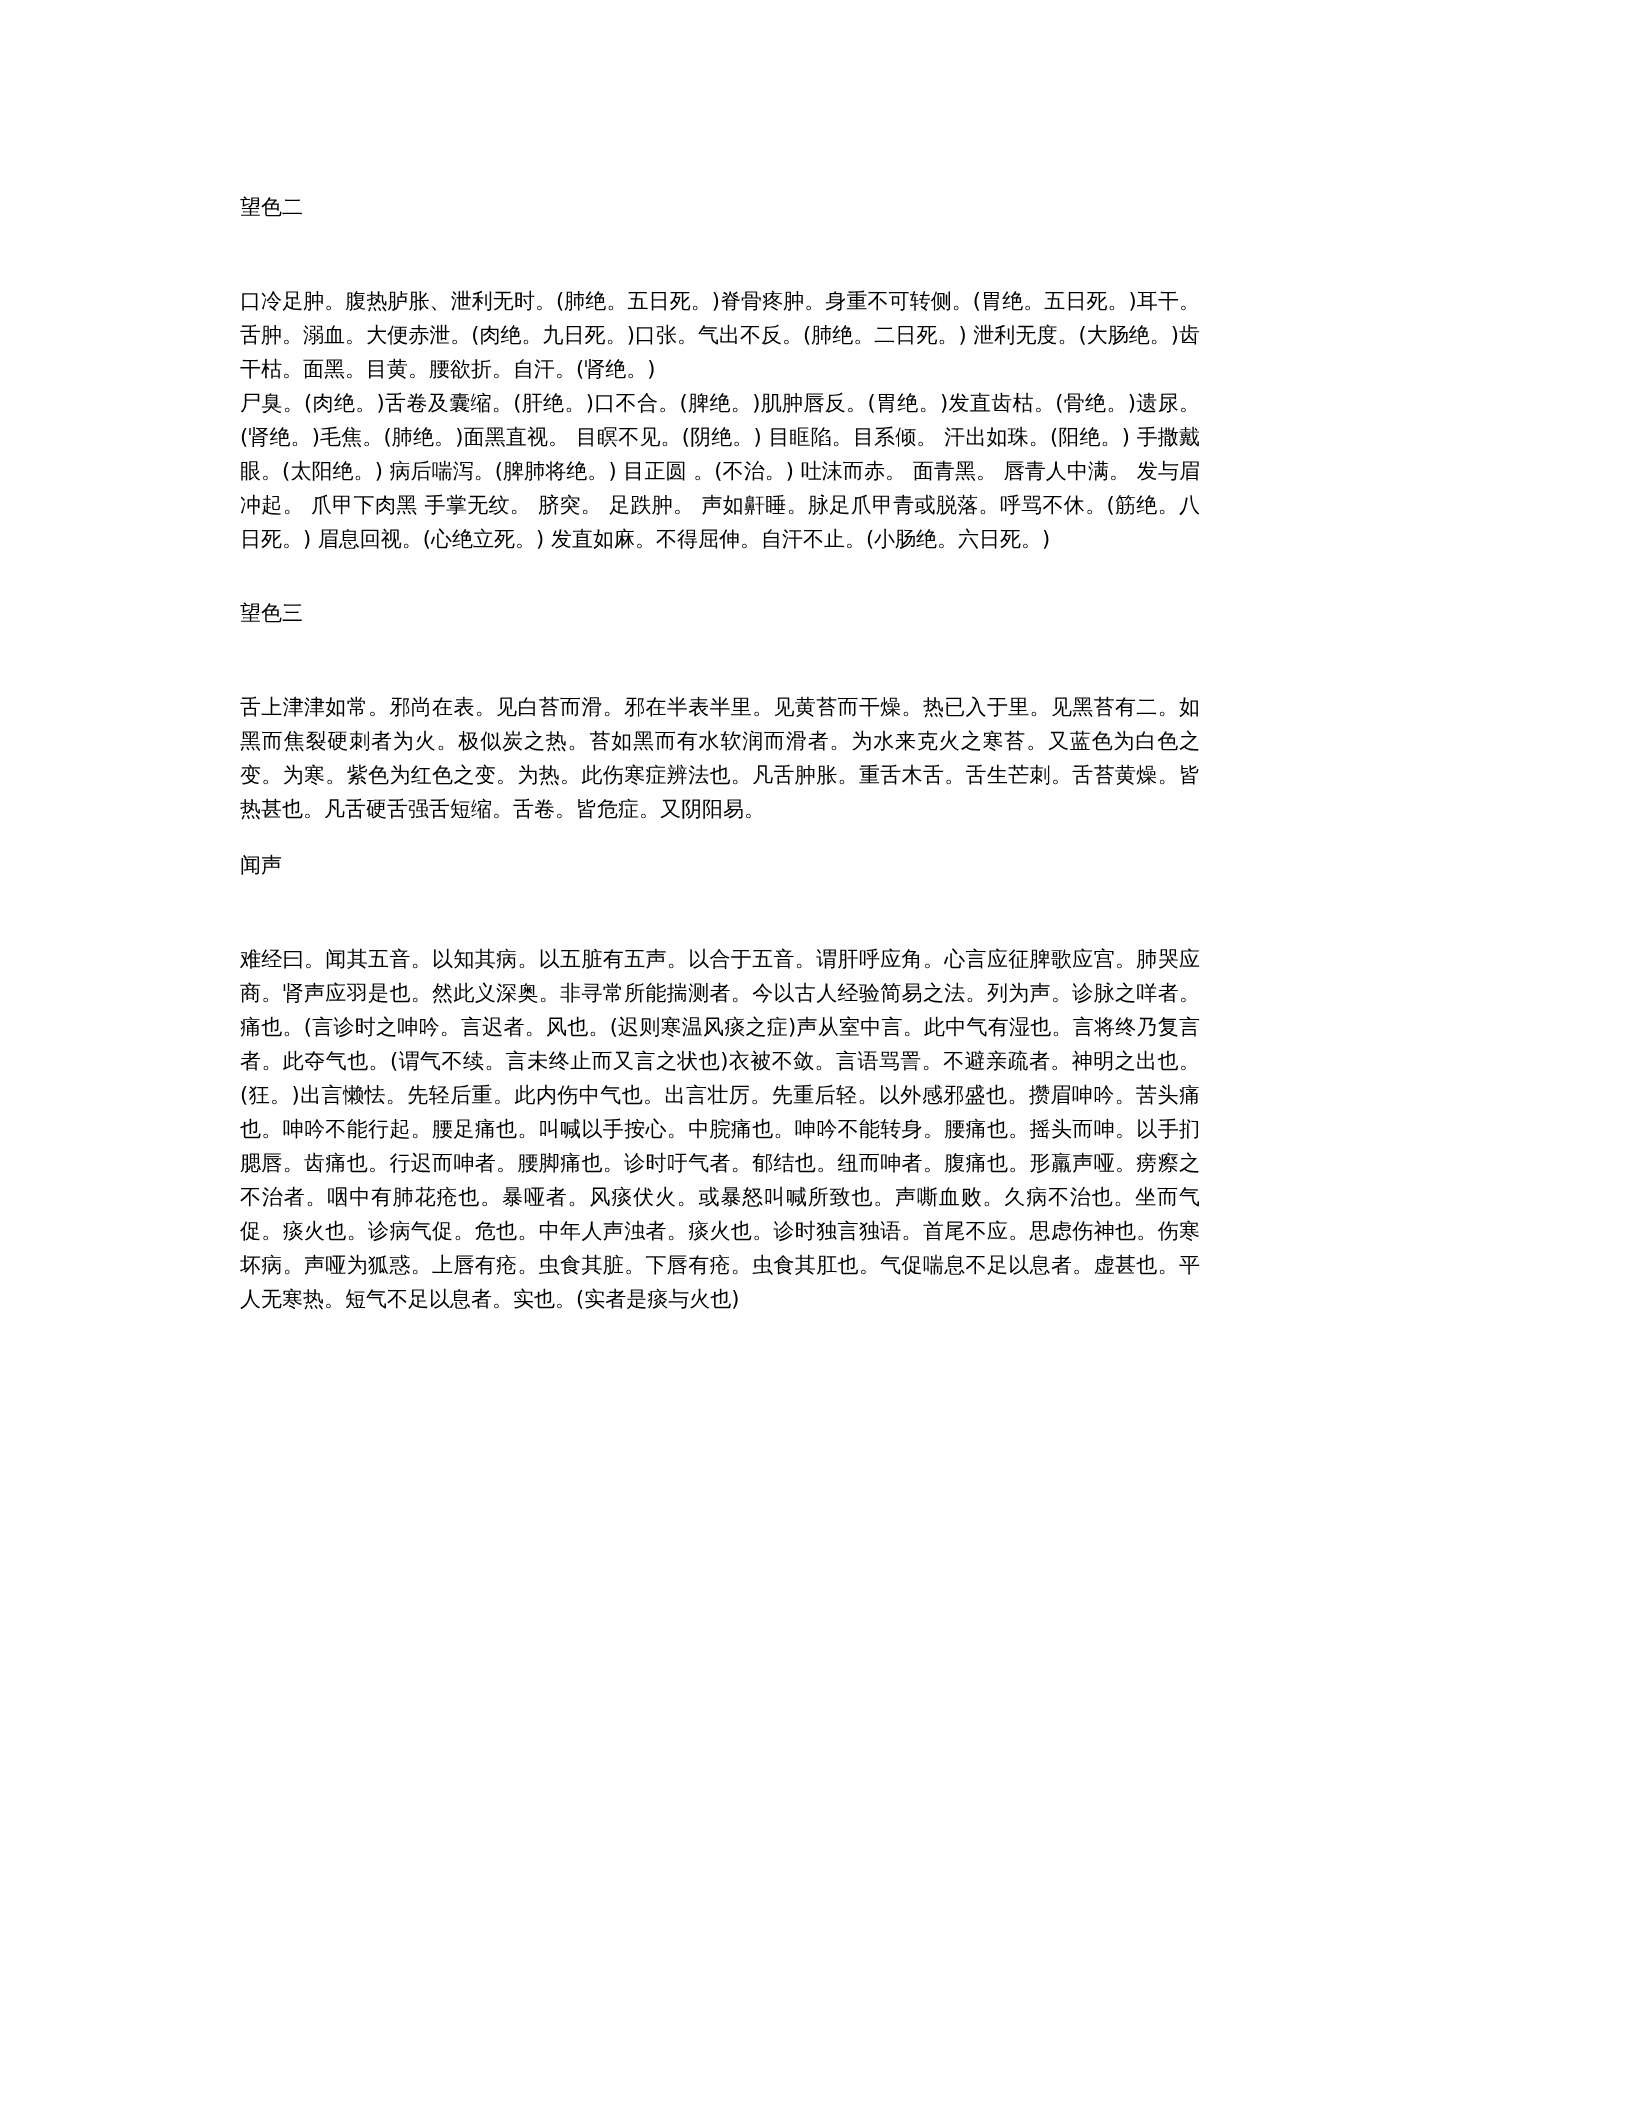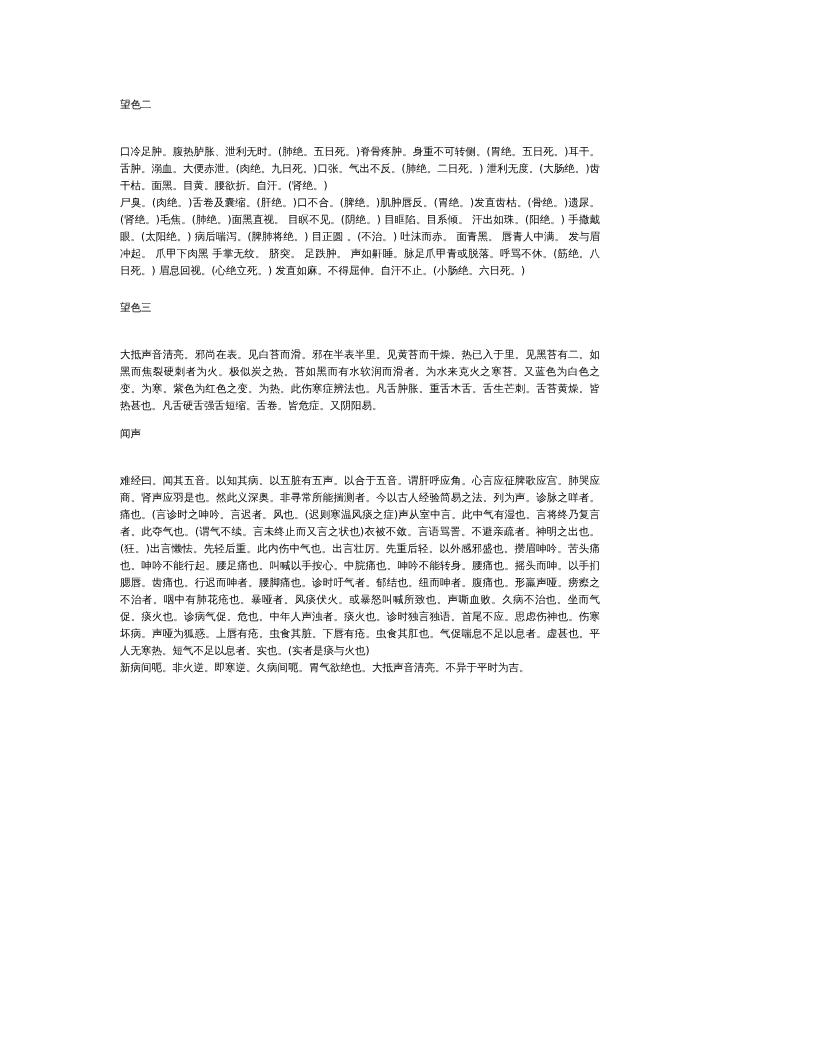--- a/index.html
+++ b/index.html
@@ -49,30 +49,29 @@
       <div class="spacer-lg"></div>
       <p class="para">口冷足肿。腹热胪胀、泄利无时。(肺绝。五日死。)脊骨疼肿。身重不可转侧。(胃绝。五日死。)耳干。舌肿。溺血。大便赤泄。(肉绝。九日死。)口张。气出不反。(肺绝。二日死。) 泄利无度。(大肠绝。)齿干枯。面黑。目黄。腰欲折。自汗。(肾绝。)</p>
       <p class="para">尸臭。(肉绝。)舌卷及囊缩。(肝绝。)口不合。(脾绝。)肌肿唇反。(胃绝。)发直齿枯。(骨绝。)遗尿。(肾绝。)毛焦。(肺绝。)面黑直视。 目瞑不见。(阴绝。) 目眶陷。目系倾。 汗出如珠。(阳绝。) 手撒戴眼。(太阳绝。) 病后喘泻。(脾肺将绝。) 目正圆 。(不治。) 吐沫而赤。 面青黑。 唇青人中满。 发与眉冲起。 爪甲下肉黑 手掌无纹。 脐突。 足跌肿。 声如鼾睡。脉足爪甲青或脱落。呼骂不休。(筋绝。八日死。) 眉息回视。(心绝立死。) 发直如麻。不得屈伸。自汗不止。(小肠绝。六日死。)</p>
     </div>
 
     <div class="spacer-md"></div>
 
     <div class="block">
       <p class="heading">望色三</p>
       <div class="spacer-lg"></div>
-      <p class="para">大抵声音清亮。邪尚在表。见白苔而滑。邪在半表半里。见黄苔而干燥。热已入于里。见黑苔有二。如黑而焦裂硬刺者为火。极似炭之热。苔如黑而有水软润而滑者。为水来克火之寒苔。又蓝色为白色之变。为寒。紫色为红色之变。为热。此伤寒症辨法也。凡舌肿胀。重舌木舌。舌生芒刺。舌苔黄燥。皆热甚也。凡舌硬舌强舌短缩。舌卷。皆危症。又阴阳易。</p>
+      <p class="para">舌上津津如常。邪尚在表。见白苔而滑。邪在半表半里。见黄苔而干燥。热已入于里。见黑苔有二。如黑而焦裂硬刺者为火。极似炭之热。苔如黑而有水软润而滑者。为水来克火之寒苔。又蓝色为白色之变。为寒。紫色为红色之变。为热。此伤寒症辨法也。凡舌肿胀。重舌木舌。舌生芒刺。舌苔黄燥。皆热甚也。凡舌硬舌强舌短缩。舌卷。皆危症。又阴阳易。</p>
     </div>
 
     <div class="spacer-sm"></div>
 
     <div class="block">
       <p class="heading">闻声</p>
       <div class="spacer-lg"></div>
       <p class="para">难经曰。闻其五音。以知其病。以五脏有五声。以合于五音。谓肝呼应角。心言应征脾歌应宫。肺哭应商。肾声应羽是也。然此义深奥。非寻常所能揣测者。今以古人经验简易之法。列为声。诊脉之咩者。痛也。(言诊时之呻吟。言迟者。风也。(迟则寒温风痰之症)声从室中言。此中气有湿也。言将终乃复言者。此夺气也。(谓气不续。言未终止而又言之状也)衣被不敛。言语骂詈。不避亲疏者。神明之出也。(狂。)出言懒怯。先轻后重。此内伤中气也。出言壮厉。先重后轻。以外感邪盛也。攒眉呻吟。苦头痛也。呻吟不能行起。腰足痛也。叫喊以手按心。中脘痛也。呻吟不能转身。腰痛也。摇头而呻。以手扪腮唇。齿痛也。行迟而呻者。腰脚痛也。诊时吁气者。郁结也。纽而呻者。腹痛也。形羸声哑。痨瘵之不治者。咽中有肺花疮也。暴哑者。风痰伏火。或暴怒叫喊所致也。声嘶血败。久病不治也。坐而气促。痰火也。诊病气促。危也。中年人声浊者。痰火也。诊时独言独语。首尾不应。思虑伤神也。伤寒坏病。声哑为狐惑。上唇有疮。虫食其脏。下唇有疮。虫食其肛也。气促喘息不足以息者。虚甚也。平人无寒热。短气不足以息者。实也。(实者是痰与火也)</p>
-      <p class="para">新病间呃。非火逆。即寒逆。久病间呃。胃气欲绝也。大抵声音清亮。不异于平时为吉。</p>
     </div>
 
     <div class="spacer-sm"></div>
 
     <div class="block">
       <div class="spacer-lg"></div>
     </div>
 
   </div>
 </div>

